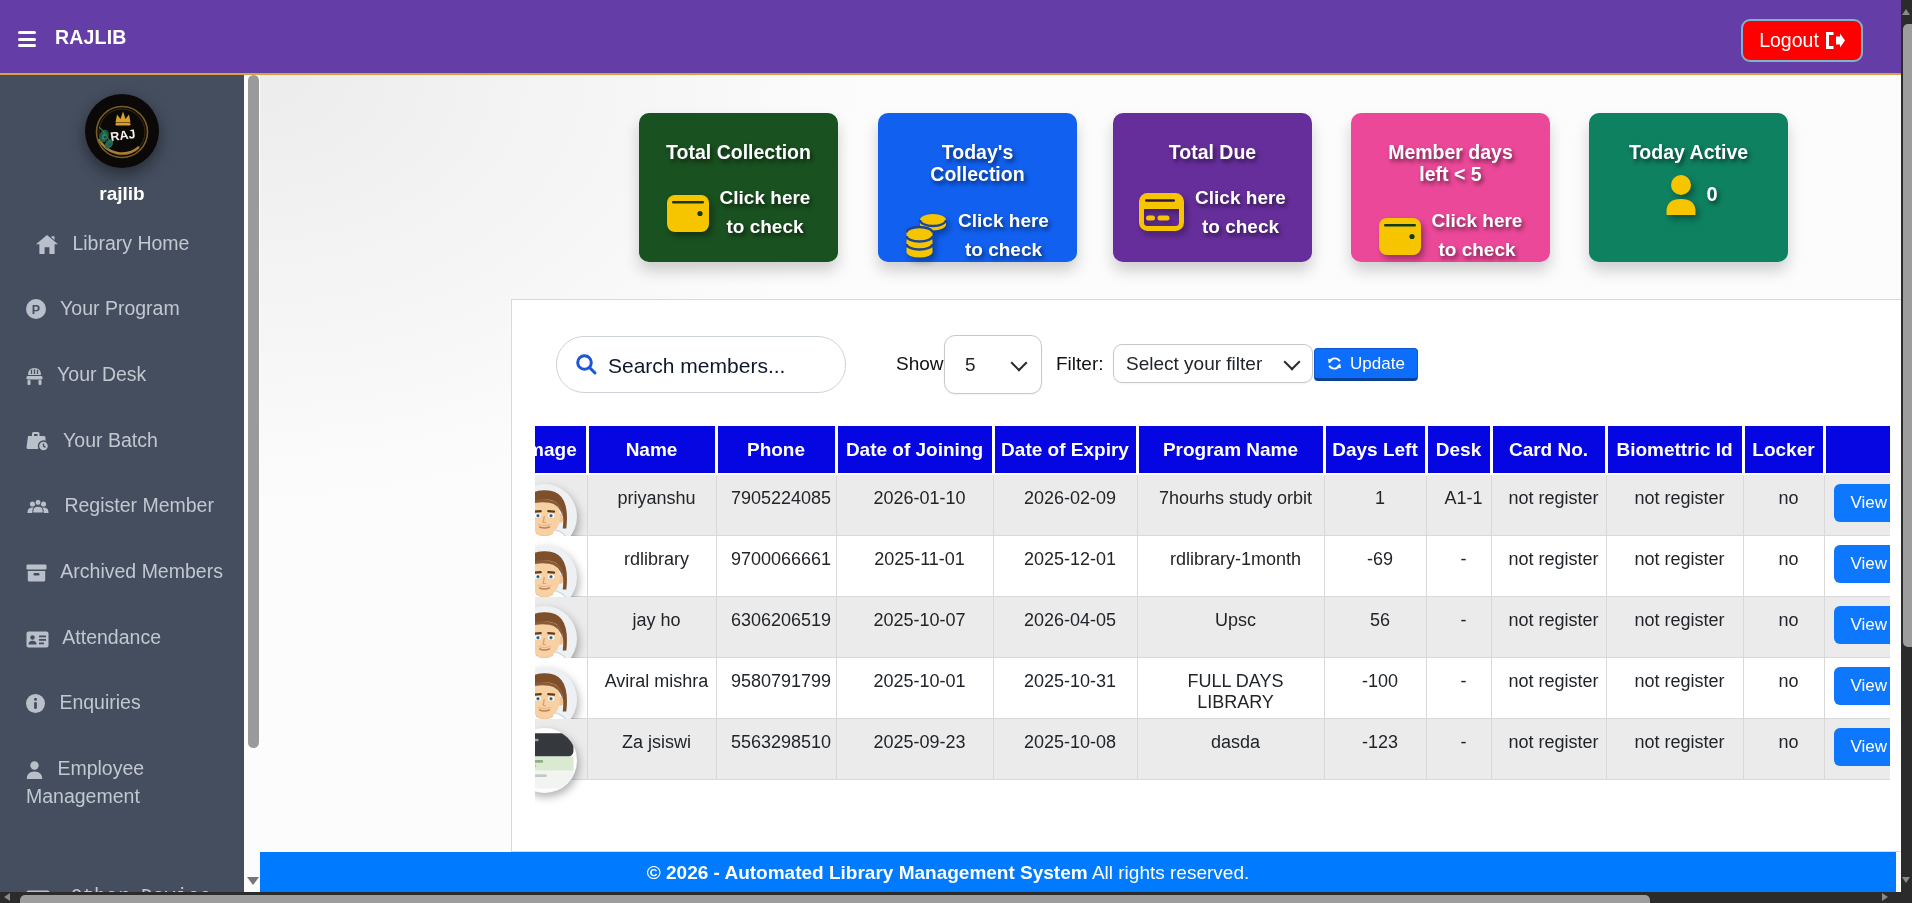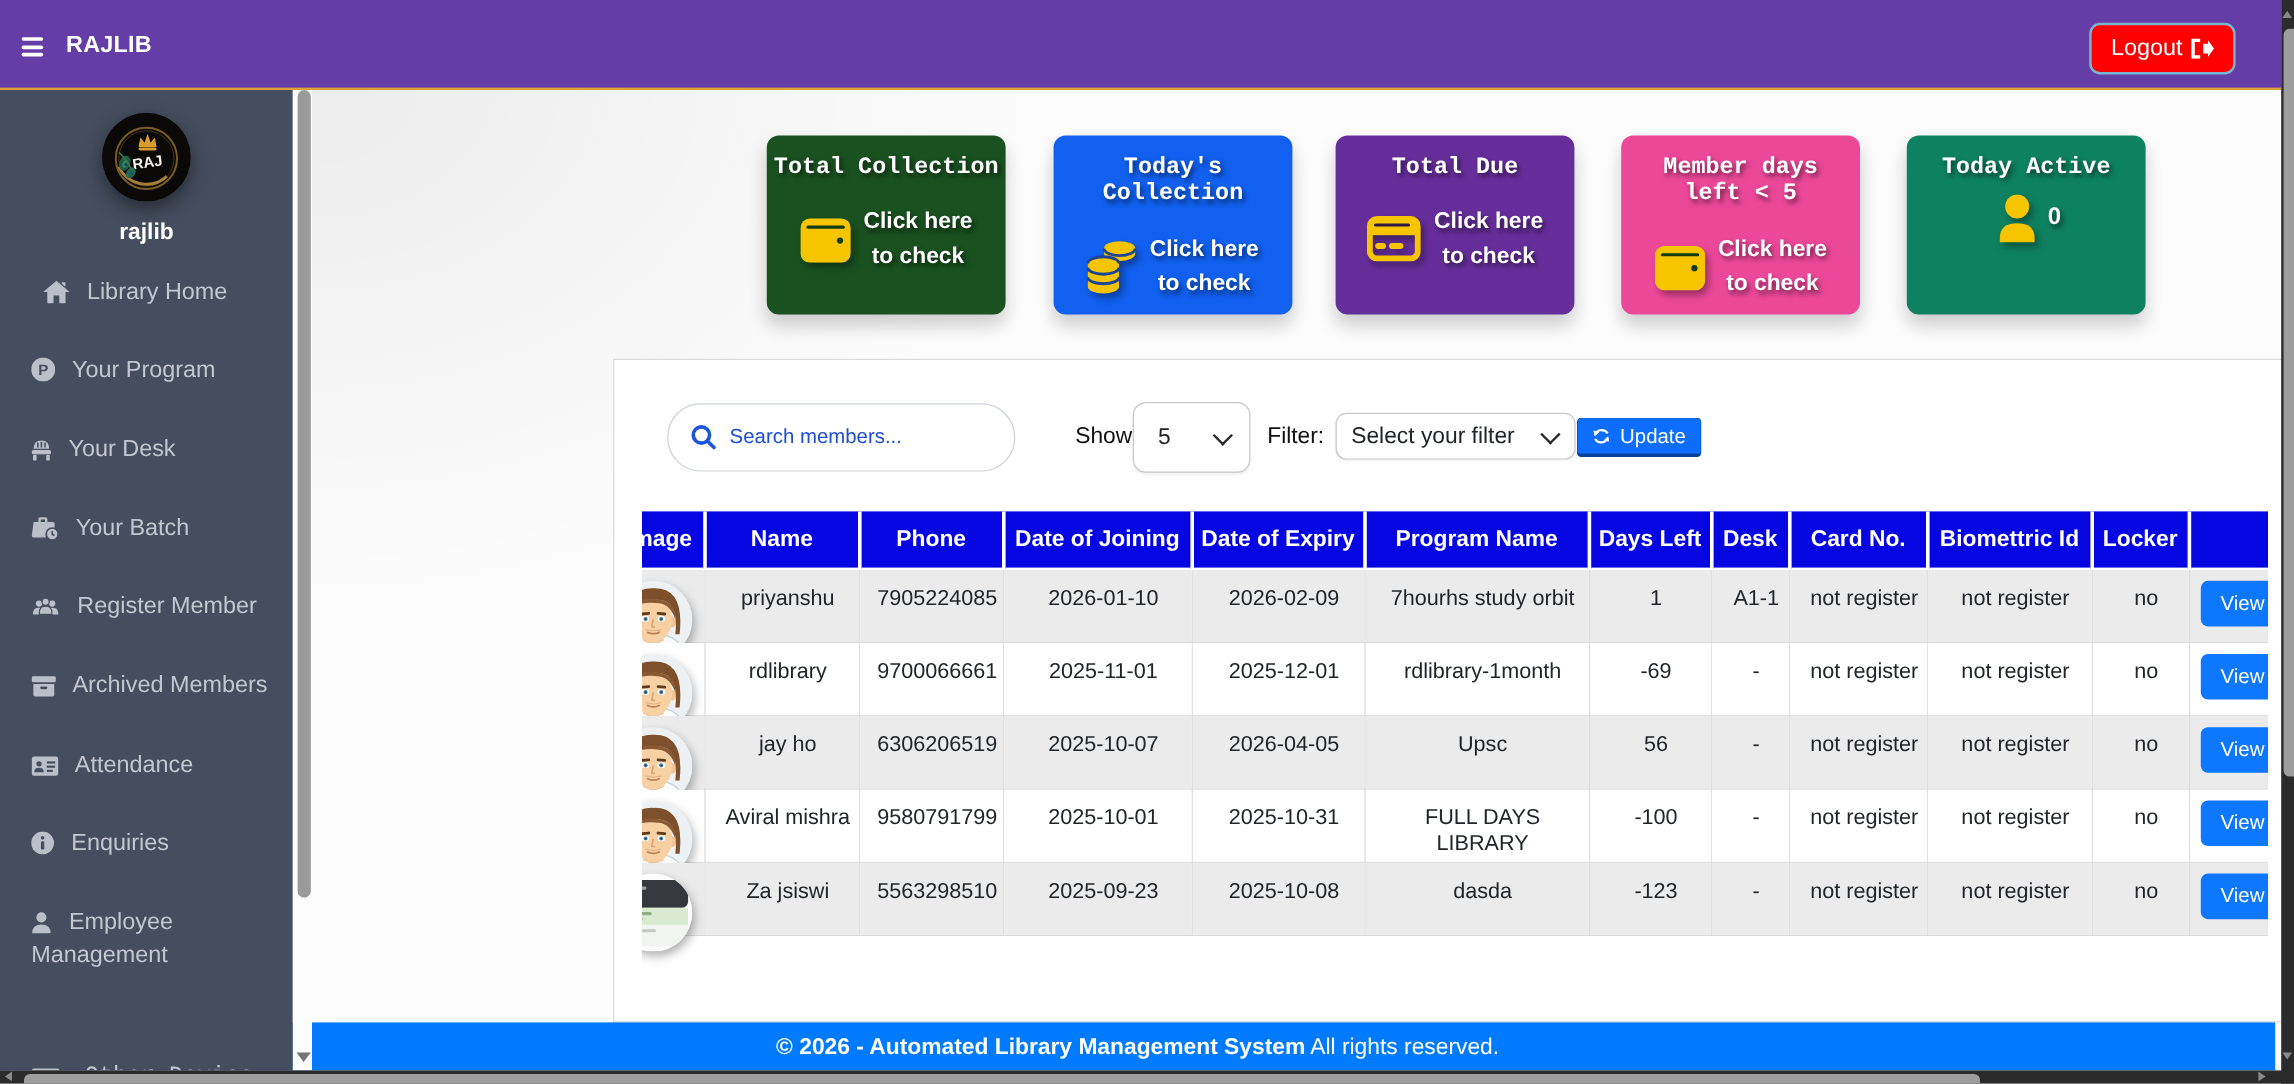--- a/index.html
+++ b/index.html
@@ -16,28 +16,28 @@
 #sbthumb { position:absolute; left:3.5px; top:0px; width:11px; height:673px; background:#9a9a9a; border-radius:6px; }
 #sbarrow { position:absolute; left:2.5px; top:802px; width:0; height:0; border-left:6px solid transparent; border-right:6px solid transparent; border-top:8px solid #757575; }
 #profile { position:absolute; left:85px; top:19px; width:74px; height:74px; }
 #rajlib { position:absolute; left:0; top:108px; width:244px; text-align:center; color:#fff; font-weight:bold; font-size:19px; }
 .mi { position:absolute; left:0; width:244px; padding-left:26px; color:#c2c8d0; font-size:19.5px; line-height:28px; }
 .mi svg { vertical-align:-4px; margin-right:9px; }
 
 #contentbg { position:absolute; left:260px; top:75px; width:1641px; height:817px; background:radial-gradient(ellipse 850px 600px at 0px 0px, rgba(0,0,0,0.062), rgba(0,0,0,0) 72%), #fcfcfc; z-index:1; }
 
 .card { position:absolute; top:113px; width:199px; height:149px; border-radius:10px; z-index:5; color:#fff; text-align:center; box-shadow:0 9px 15px rgba(0,0,0,0.18); }
-.ct { margin-top:16px; font-size:19.5px; font-weight:bold; line-height:21.5px; text-shadow:2px 3px 4px rgba(0,0,0,0.55);font-family:Liberation Mono, monospace; }
+.ct { margin-top:29px; font-size:19.5px; font-weight:bold; line-height:21.5px; text-shadow:2px 3px 4px rgba(0,0,0,0.55); }
 .crow { display:flex; align-items:center; justify-content:center; gap:11px; }
 .cl { font-size:19px; font-weight:bold; line-height:29px; text-shadow:2px 3px 4px rgba(0,0,0,0.55); }
 .cicon { filter:drop-shadow(3px 4px 3px rgba(0,0,0,0.35)); }
 
 #panel { position:absolute; left:511px; top:299px; width:1401px; height:553px; background:#fff; border:1px solid #d9d9d9; z-index:2; }
 #searchbox { position:absolute; left:556px; top:336px; width:290px; height:57px; border:1px solid #cdd2d8; border-radius:28px; background:#fff; z-index:6; }
-#ph { position:absolute; left:51px; top:17px; font-size:17px; color:#1d4ed8; }
+#ph { position:absolute; left:51px; top:17px; font-size:21px; color:#0f172a; }
 .lbl { position:absolute; font-size:19px; color:#111; z-index:6; }
 .sel { position:absolute; border:1px solid #c8c8c8; border-radius:9px; background:#fff; z-index:6; font-size:19px; color:#212529; box-shadow:0 1px 2px rgba(0,0,0,0.05); }
 .chev { position:absolute; width:12px; height:12px; border-left:2.7px solid #2a2a2a; border-bottom:2.7px solid #2a2a2a; transform:rotate(-45deg); }
 #updbtn { position:absolute; left:1314px; top:348px; width:104px; height:33px; background:#0d6efd; border:1px solid #0a58ca; border-bottom:3px solid #084298; border-radius:4px; color:#fff; font-size:17px; display:flex; align-items:center; justify-content:center; gap:8px; z-index:6; }
 
 #tclip { position:absolute; left:535px; top:426px; width:1355px; height:466px; overflow:hidden; z-index:3; }
 table { border-collapse:collapse; table-layout:fixed; margin-left:-22px; width:1431px; }
 th { background:#0606e2; color:#fff; font-size:19px; font-weight:bold; height:48px; border-right:3px solid #fff; border-bottom:2px solid #fff; text-align:center; padding:0; }
 th:last-child { border-right:none; }
 td { font-size:18px; color:#212529; text-align:center; vertical-align:top; padding:13px 2px 0 12px; border-right:1px solid #d9d9d9; border-bottom:1px solid #d9d9d9; height:61px; position:relative; }

